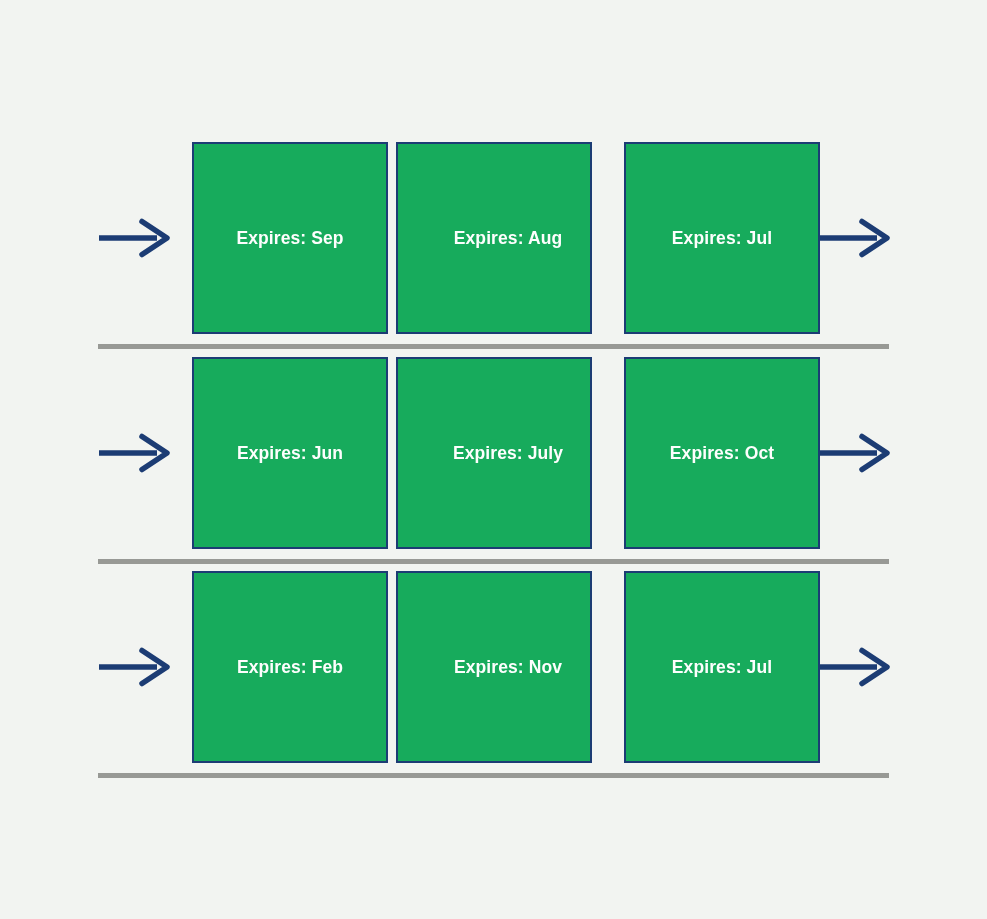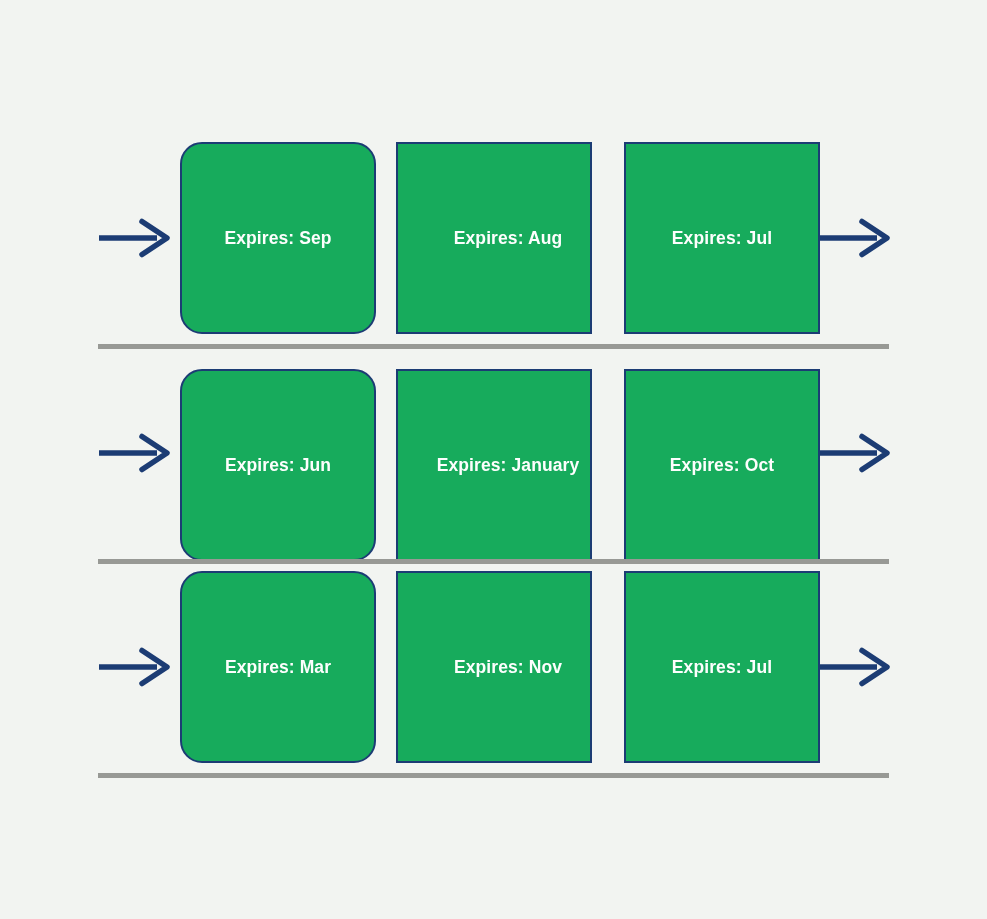--- a/index.html
+++ b/index.html
@@ -35,23 +35,23 @@
     display: flex;
     align-items: center;
     justify-content: center;
     color: #fdfefd;
     font-size: 17.5px;
     font-weight: bold;
     letter-spacing: 0.1px;
     text-align: center;
   }
   .row1 .box { top: 142px; }
-  .row2 .box { top: 357px; margin-top: 12px; }
+  .row2 .box { top: 357px; }
   .row3 .box { top: 571px; }
-  .box.c1 { left: 180px; border-radius: 22px; }
+  .box.c1 { left: 192px; }
   .box.c2 { left: 396px; padding-left: 28px; }
   .box.c3 { left: 624px; }
 
   .arrow {
     position: absolute;
     width: 72px;
     height: 40px;
   }
   .arrow.left  { left: 98px; }
   .arrow.right { left: 818px; }
@@ -94,21 +94,21 @@
     <div class="arrow left">
       <svg viewBox="0 0 72 40" fill="none" xmlns="http://www.w3.org/2000/svg">
         <line x1="1" y1="20" x2="59" y2="20" stroke="#1c3c74" stroke-width="5.5"></line>
         <polyline points="44,3.5 69,20 44,36.5" stroke="#1c3c74" stroke-width="5.5" stroke-linecap="round" stroke-linejoin="round" fill="none"></polyline>
       </svg>
     </div>
     <div class="box c1">
       <span>Expires: Jun</span>
     </div>
     <div class="box c2">
-      <span>Expires: January</span>
+      <span>Expires: July</span>
     </div>
     <div class="box c3">
       <span>Expires: Oct</span>
     </div>
     <div class="arrow right">
       <svg viewBox="0 0 72 40" fill="none" xmlns="http://www.w3.org/2000/svg">
         <line x1="1" y1="20" x2="59" y2="20" stroke="#1c3c74" stroke-width="5.5"></line>
         <polyline points="44,3.5 69,20 44,36.5" stroke="#1c3c74" stroke-width="5.5" stroke-linecap="round" stroke-linejoin="round" fill="none"></polyline>
       </svg>
     </div>
@@ -116,21 +116,21 @@
   <div class="shelf-line l2"></div>
 
   <div class="row row3">
     <div class="arrow left">
       <svg viewBox="0 0 72 40" fill="none" xmlns="http://www.w3.org/2000/svg">
         <line x1="1" y1="20" x2="59" y2="20" stroke="#1c3c74" stroke-width="5.5"></line>
         <polyline points="44,3.5 69,20 44,36.5" stroke="#1c3c74" stroke-width="5.5" stroke-linecap="round" stroke-linejoin="round" fill="none"></polyline>
       </svg>
     </div>
     <div class="box c1">
-      <span>Expires: Mar</span>
+      <span>Expires: Feb</span>
     </div>
     <div class="box c2">
       <span>Expires: Nov</span>
     </div>
     <div class="box c3">
       <span>Expires: Jul</span>
     </div>
     <div class="arrow right">
       <svg viewBox="0 0 72 40" fill="none" xmlns="http://www.w3.org/2000/svg">
         <line x1="1" y1="20" x2="59" y2="20" stroke="#1c3c74" stroke-width="5.5"></line>

